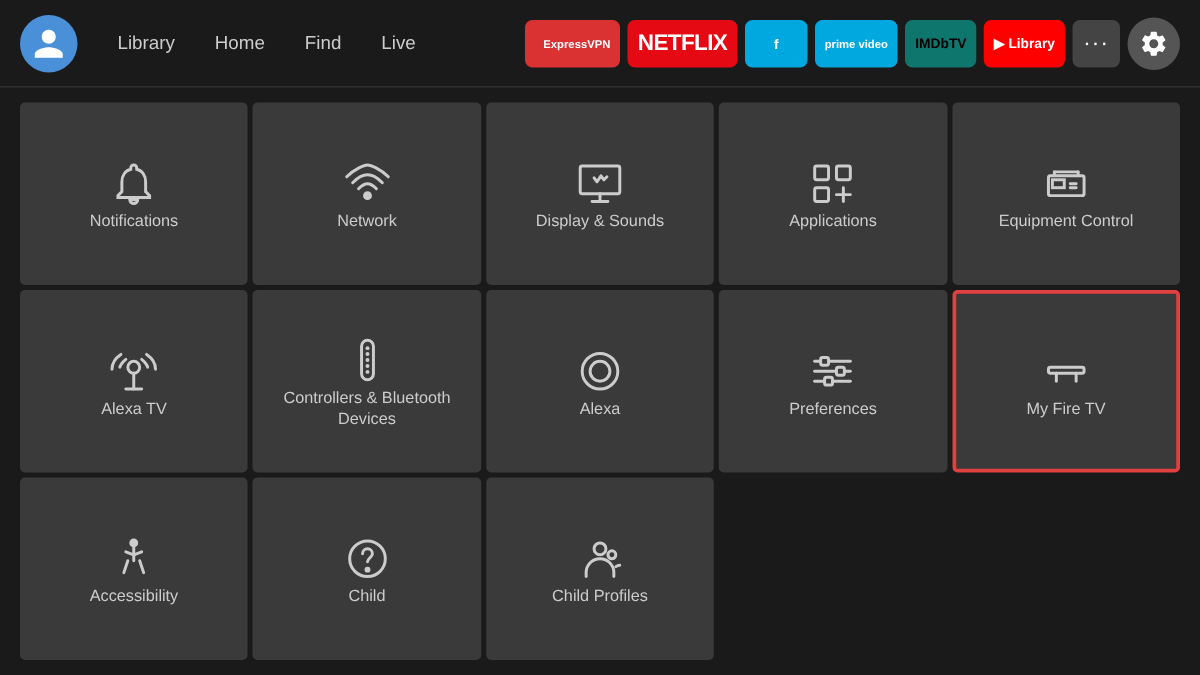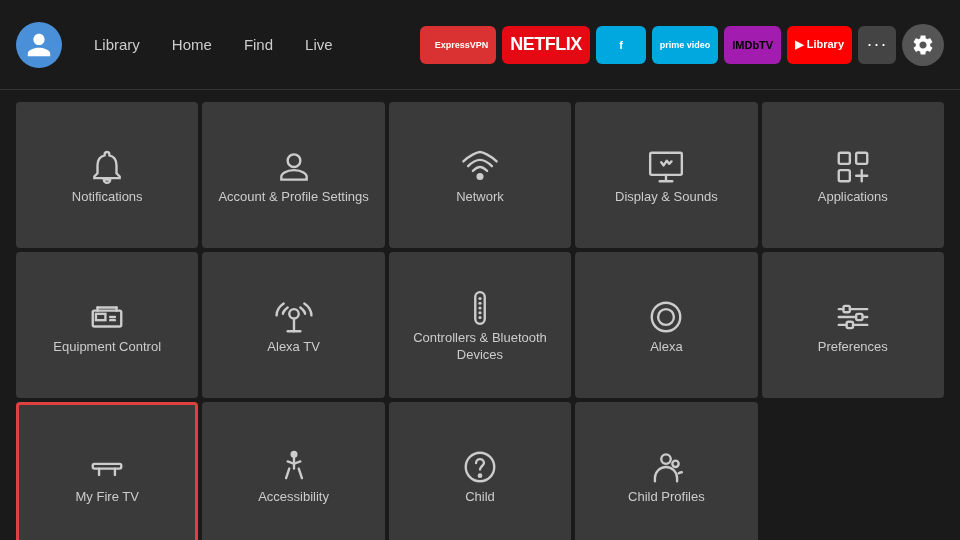--- a/index.html
+++ b/index.html
@@ -6,21 +6,21 @@
     body {
       width: 960px;
       height: 540px;
       background: #1a1a1a;
       font-family: 'Arial', sans-serif;
       overflow: hidden;
     }
 
     
     .topbar {
-      height: 90px;
+      height: 70px;
       background: #1a1a1a;
       display: flex;
       align-items: center;
       padding: 0 16px;
       gap: 10px;
       border-bottom: 1px solid #333;
     }
     .avatar {
       width: 46px;
       height: 46px;
@@ -62,21 +62,21 @@
       padding: 0 8px;
       font-size: 12px;
       font-weight: bold;
       cursor: pointer;
       min-width: 50px;
     }
     .app-icon.expressvpn { background: #da3132; color: white; font-size: 9px; padding-left: 15px; }
     .app-icon.netflix { background: #e50914; color: #ffffff; font-size: 18px; letter-spacing: -0.5px; }
     .app-icon.freevee { background: #00a8e0; color: white; font-size: 11px; }
     .app-icon.primevideo { background: #00a8e0; color: white; font-size: 9px; }
-    .app-icon.imdb { background: #a21caf; color: #000; font-size: 11px; font-weight: 900; }
+    .app-icon.imdb { background: #0f766e; color: #000; font-size: 11px; font-weight: 900; }
     .app-icon.youtube { background: #ff0000; color: white; font-size: 11px; }
     .more-btn {
       width: 38px;
       height: 38px;
       background: #444;
       border-radius: 6px;
       display: flex;
       align-items: center;
       justify-content: center;
       cursor: pointer;
@@ -186,29 +186,20 @@
 
   <div class="grid-item">
     <div class="icon">
       <svg viewBox="0 0 24 24">
           <path d="M12 22c1.1 0 2-.9 2-2h-4c0 1.1.9 2 2 2zm6-6v-5c0-3.07-1.63-5.64-4.5-6.32V4c0-.83-.67-1.5-1.5-1.5s-1.5.67-1.5 1.5v.68C7.64 5.36 6 7.92 6 11v5l-2 2v1h16v-1l-2-2z"></path>
         </svg>
     </div>
     <div class="label">Notifications</div>
   </div>
 
-  <div class="grid-item">
-    <div class="icon">
-      <svg viewBox="0 0 24 24">
-          <circle cx="12" cy="8" r="4"></circle>
-          <path d="M12 14c-5.33 0-8 2.67-8 4v2h16v-2c0-1.33-2.67-4-8-4z"></path>
-        </svg>
-    </div>
-    <div class="label">Account &amp; Profile Settings</div>
-  </div>
 
   <div class="grid-item">
     <div class="icon">
       <svg viewBox="0 0 24 24" stroke="#ccc" fill="none" stroke-width="1.5">
         <path d="M1.5 8.5C5.5 4.5 10.5 2.5 12 2.5s6.5 2 10.5 6" stroke-linecap="round"></path>
         <path d="M4.5 11.5C7 9 10 7.5 12 7.5s5 1.5 7.5 4" stroke-linecap="round"></path>
         <path d="M7.5 14.5C9 13 10.5 12 12 12s3 1 4.5 2.5" stroke-linecap="round"></path>
         <circle cx="12" cy="18" r="1.5" fill="#ccc"></circle>
       </svg>
     </div>

